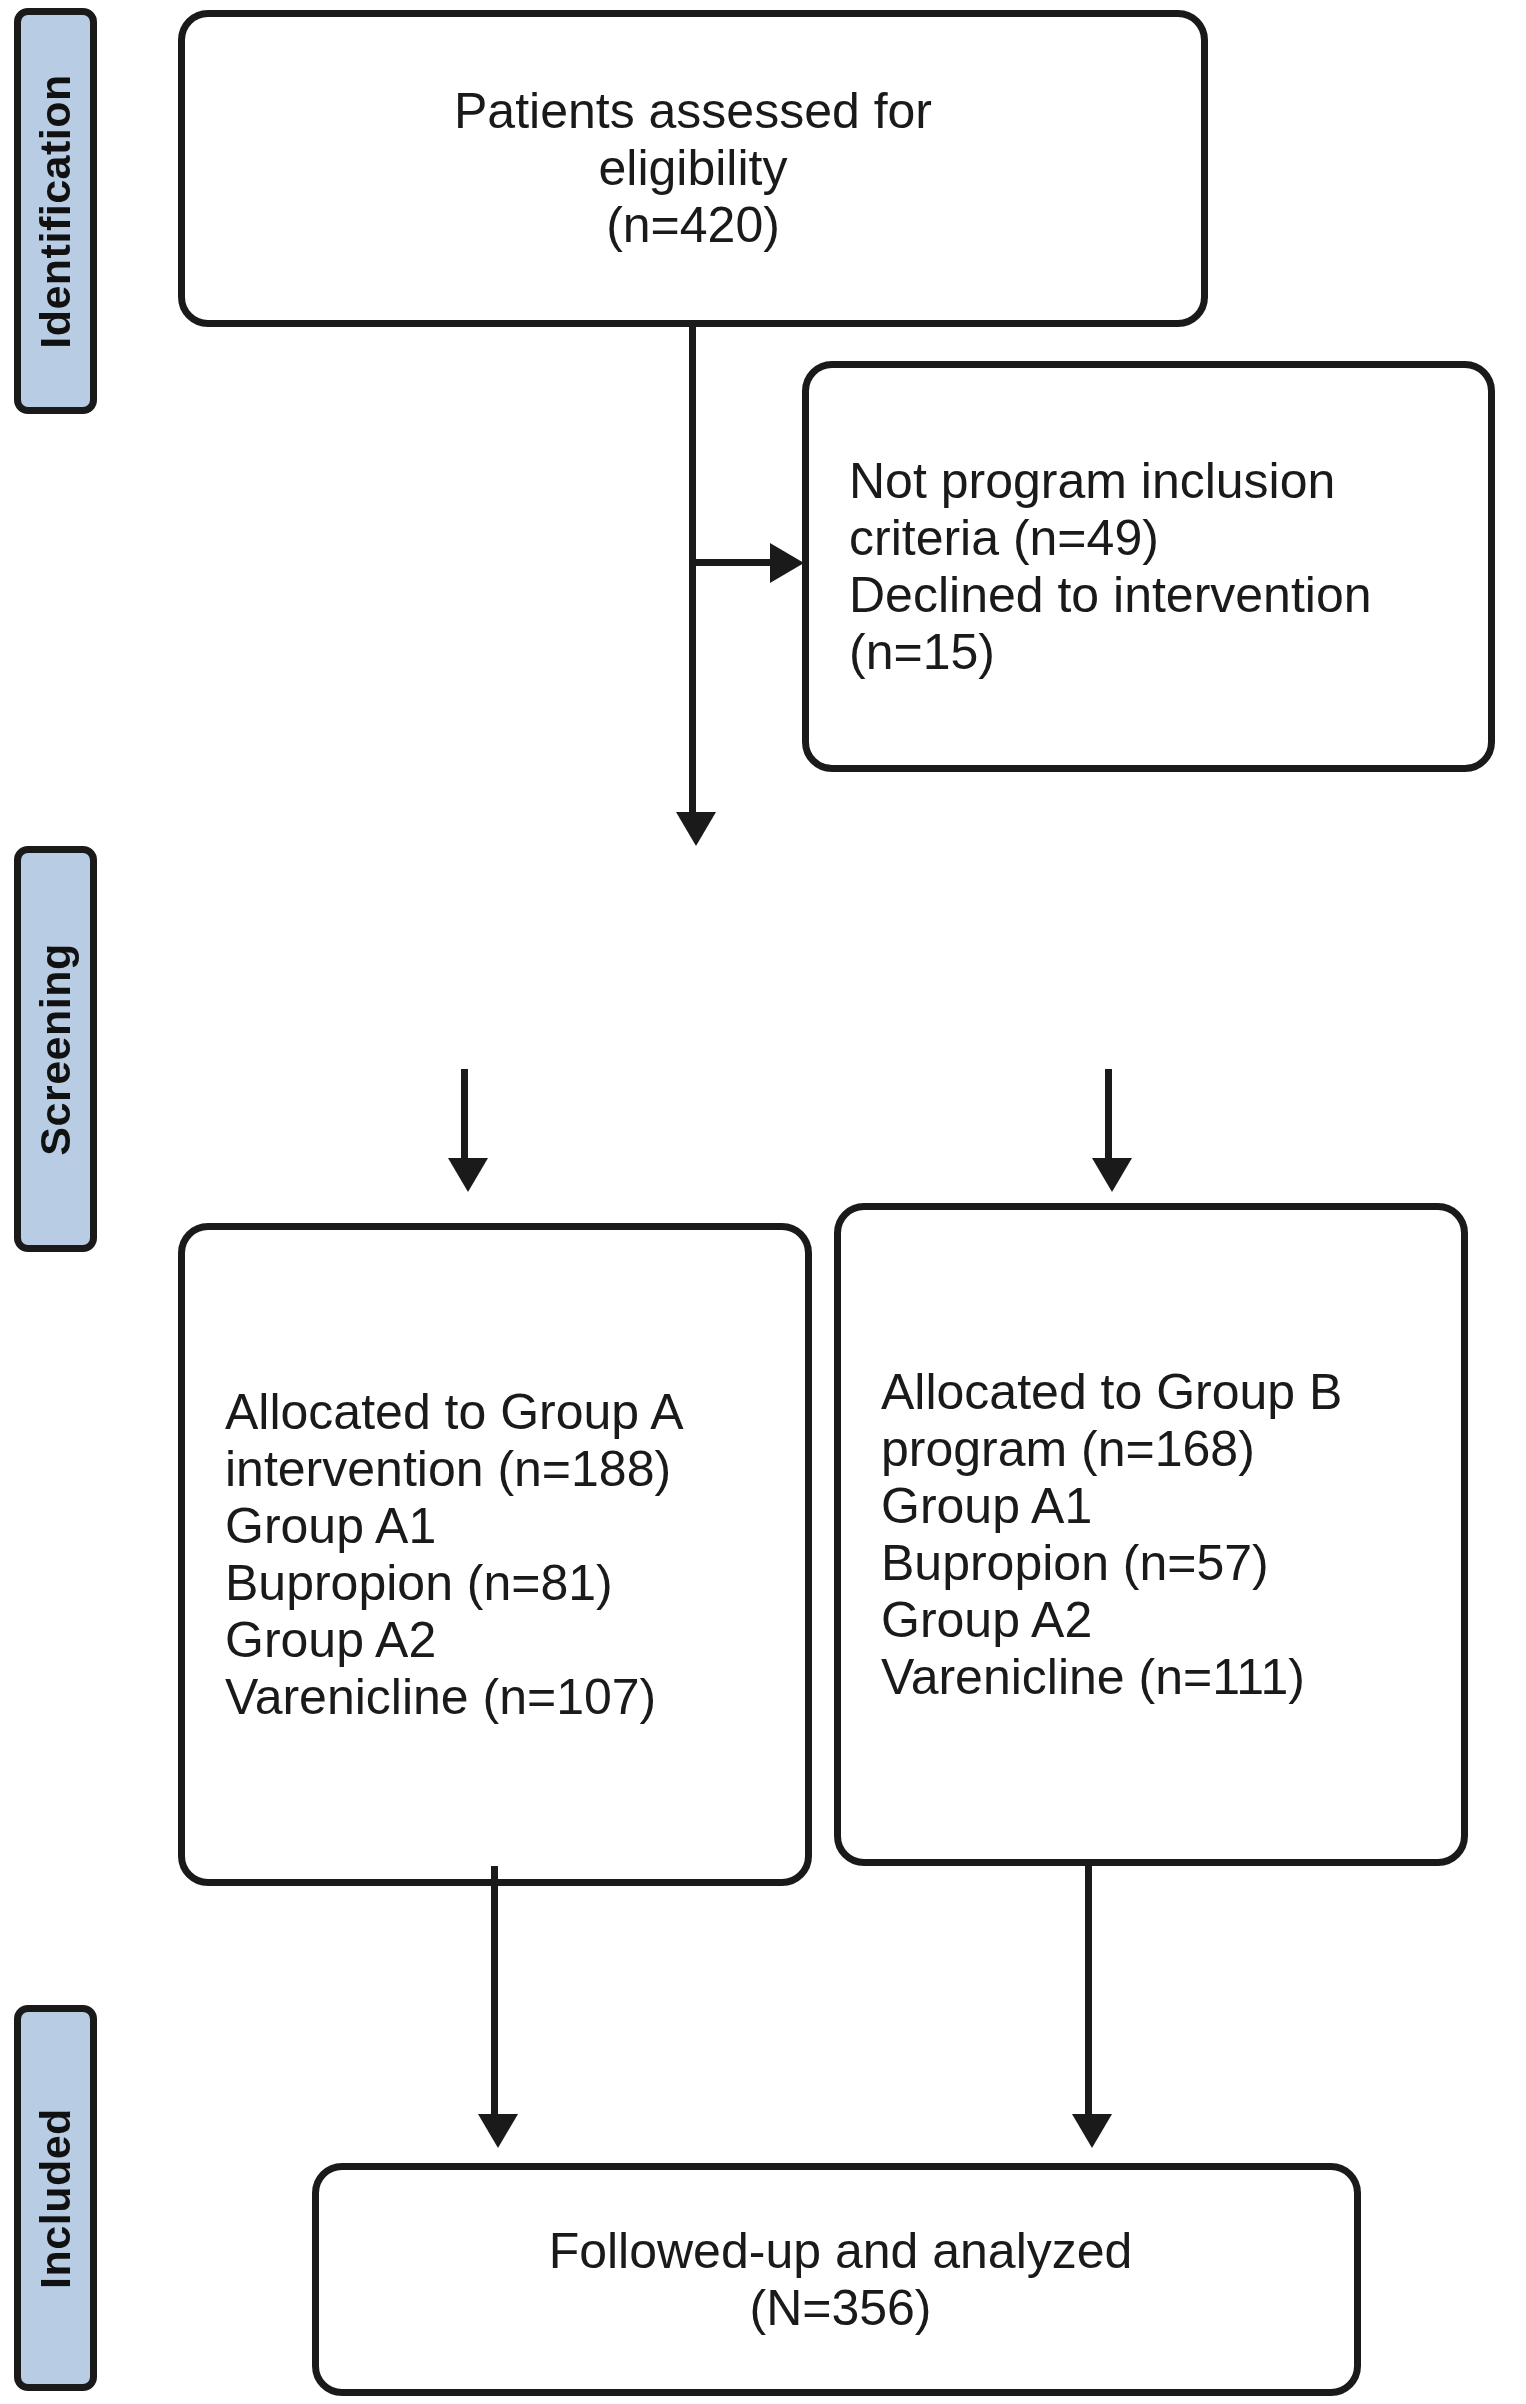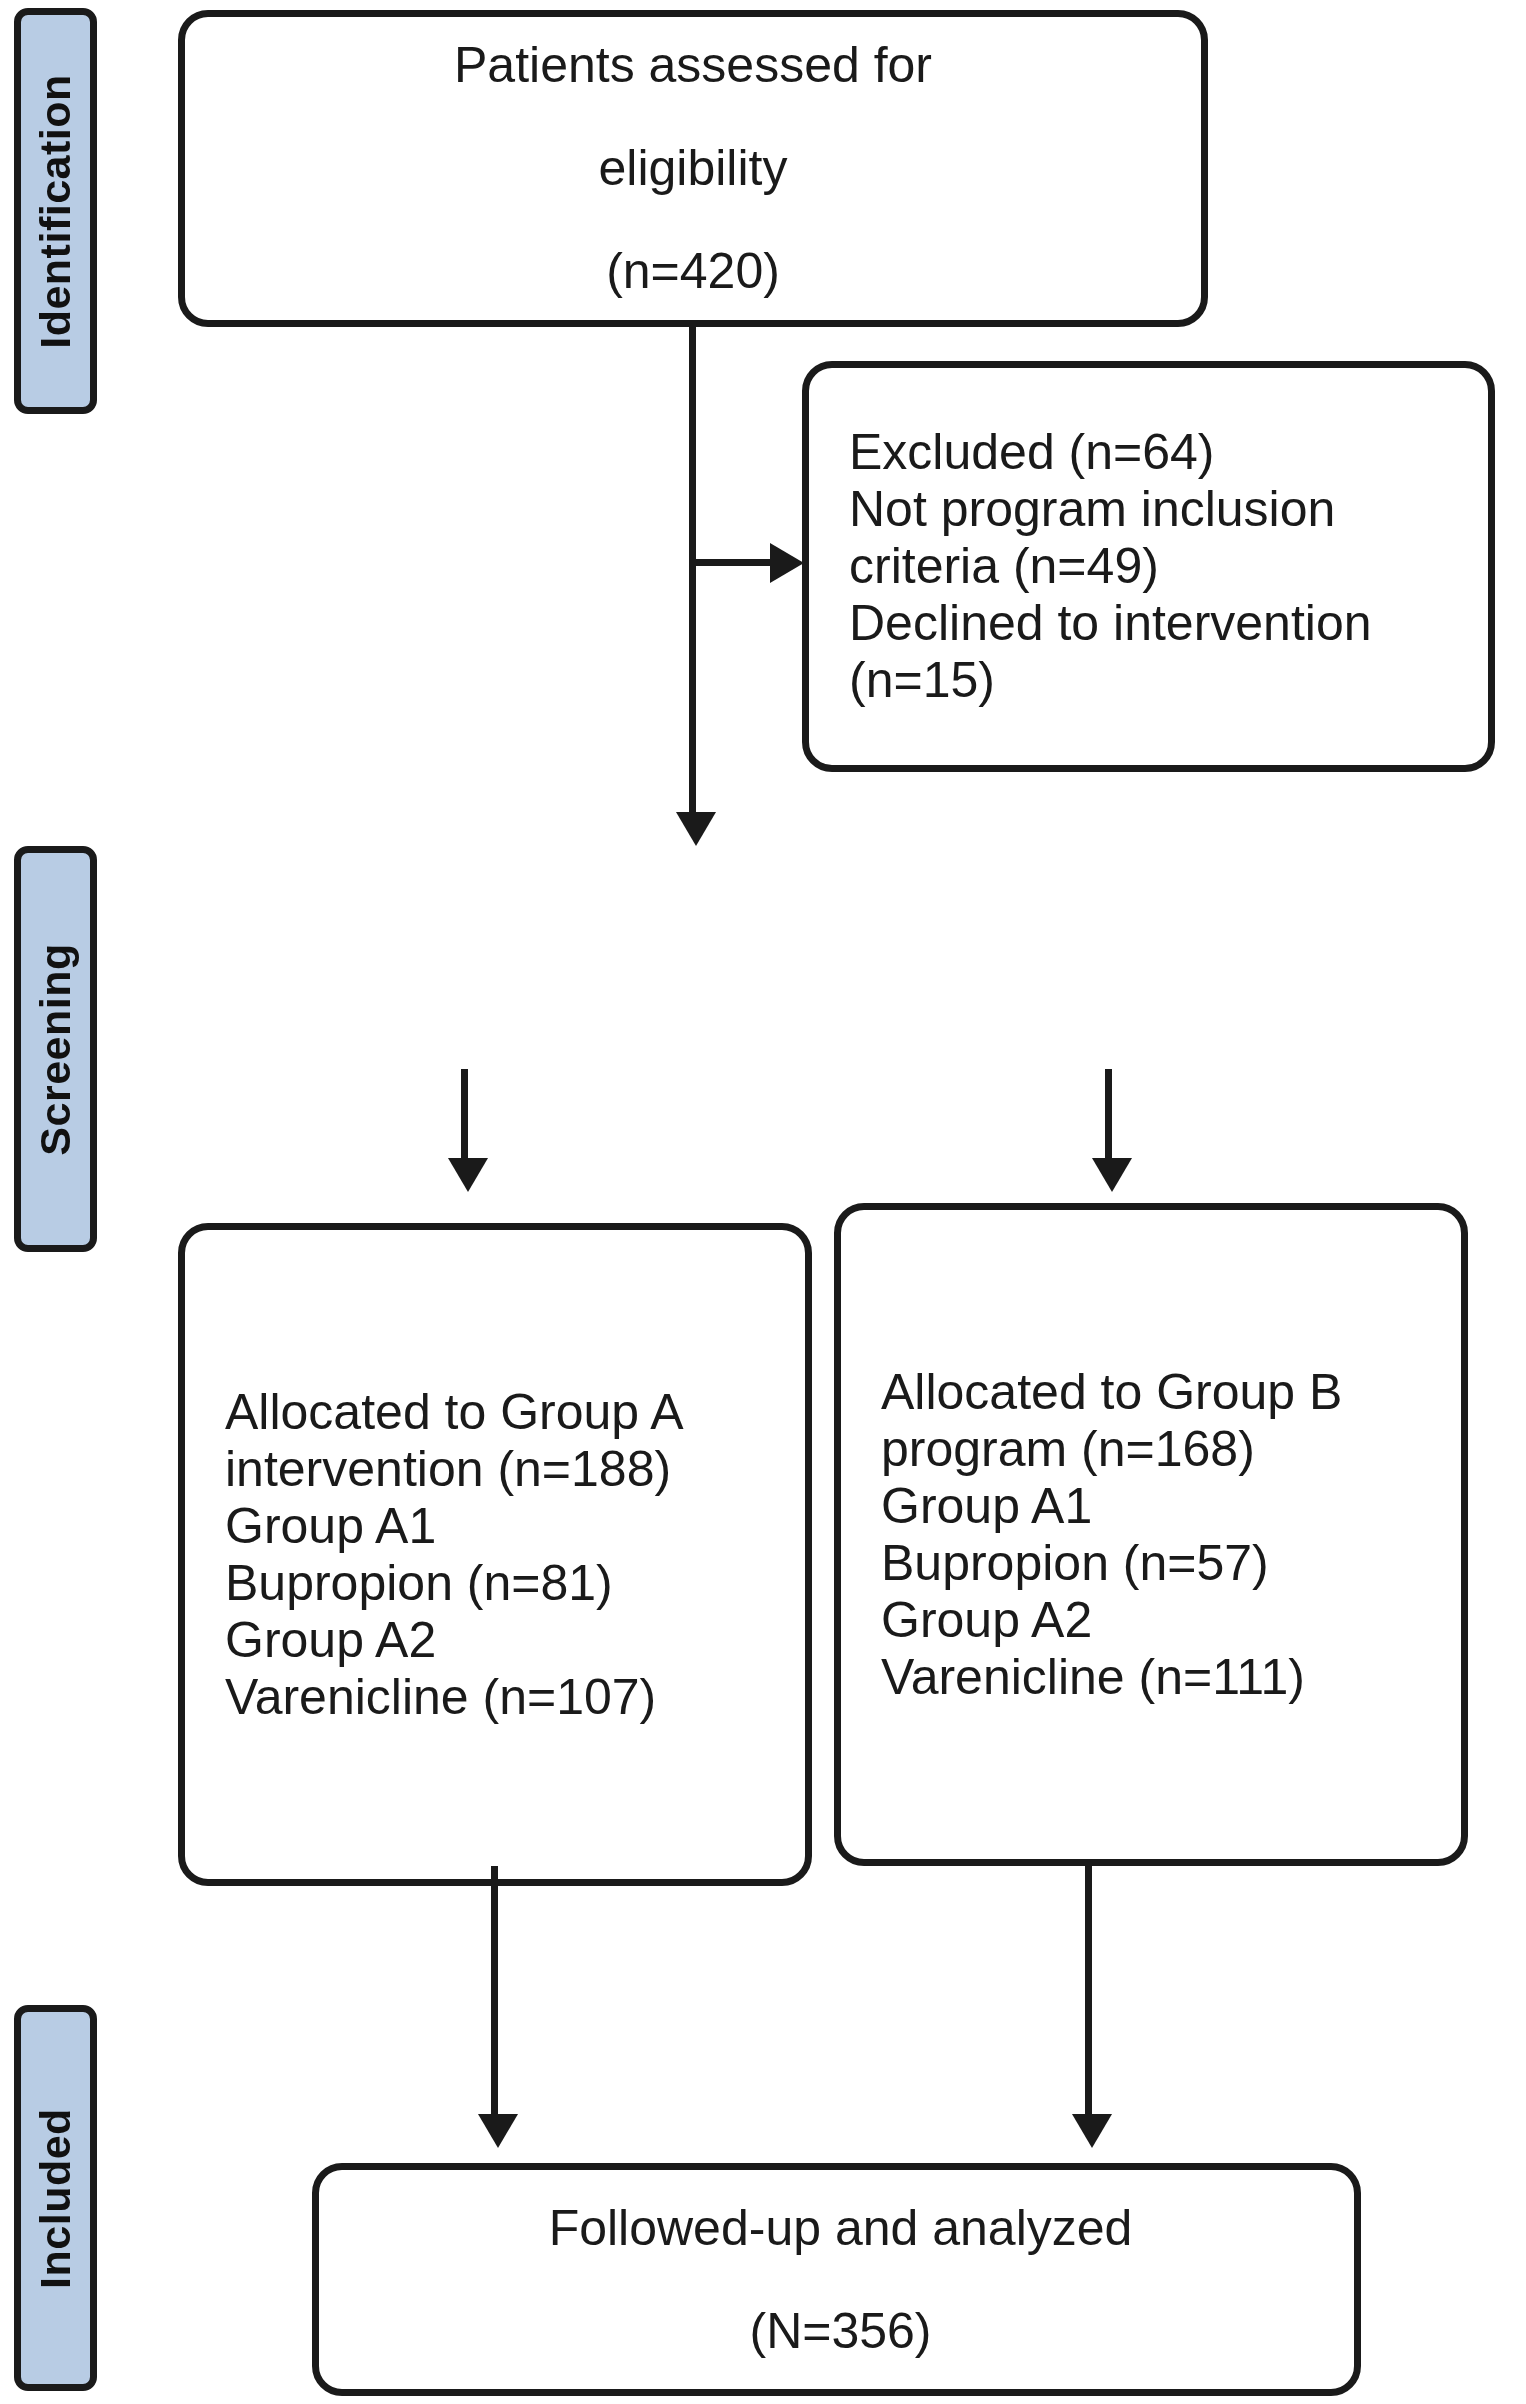--- a/index.html
+++ b/index.html
@@ -51,21 +51,21 @@
     border: 7px solid #1a1a1a;
     border-radius: 30px;
     box-sizing: border-box;
     display: flex;
     flex-direction: column;
     justify-content: center;
     font-size: 50px;
     line-height: 1.14;
     color: #1a1a1a;
   }
-  .flow-box.center { align-items: center; text-align: center; gap: 46px; }
+  .flow-box.center { align-items: center; text-align: center; }
   .flow-box.left   { align-items: flex-start; text-align: left; }
   .flow-box .ln { display: block; }
   .flow-box.left .ln { padding-left: 40px; }
 
   #box-assessed  { left: 178px;  top: 10px;   width: 1030px; height: 317px; }
   #box-excluded  { left: 802px;  top: 361px;  width: 693px;  height: 411px; }
   #box-enrolled  { left: 347px;  top: 851px;  width: 871px;  height: 218px; }
   #box-group-a   { left: 178px;  top: 1203px; width: 634px;  height: 663px; margin-top: 20px; }
   #box-group-b   { left: 818px;  top: 1203px; width: 634px;  height: 663px; margin-left: 16px; }
   #box-analyzed  { left: 312px;  top: 2163px; width: 1049px; height: 233px; padding-left: 8px; }
@@ -133,21 +133,20 @@
     <span>Included</span>
   </div>
 
   <div class="flow-box center" id="box-assessed">
     <span class="ln">Patients assessed for</span>
     <span class="ln">eligibility</span>
     <span class="ln">(n=420)</span>
   </div>
 
   <div class="flow-box left" id="box-excluded">
-    <span class="ln">Excluded (n=64)</span>
     <span class="ln">Not program inclusion</span>
     <span class="ln">criteria (n=49)</span>
     <span class="ln">Declined to intervention</span>
     <span class="ln">(n=15)</span>
   </div>
 
 
   <div class="flow-box left" id="box-group-a">
     <span class="ln">Allocated to Group A</span>
     <span class="ln">intervention (n=188)</span>

